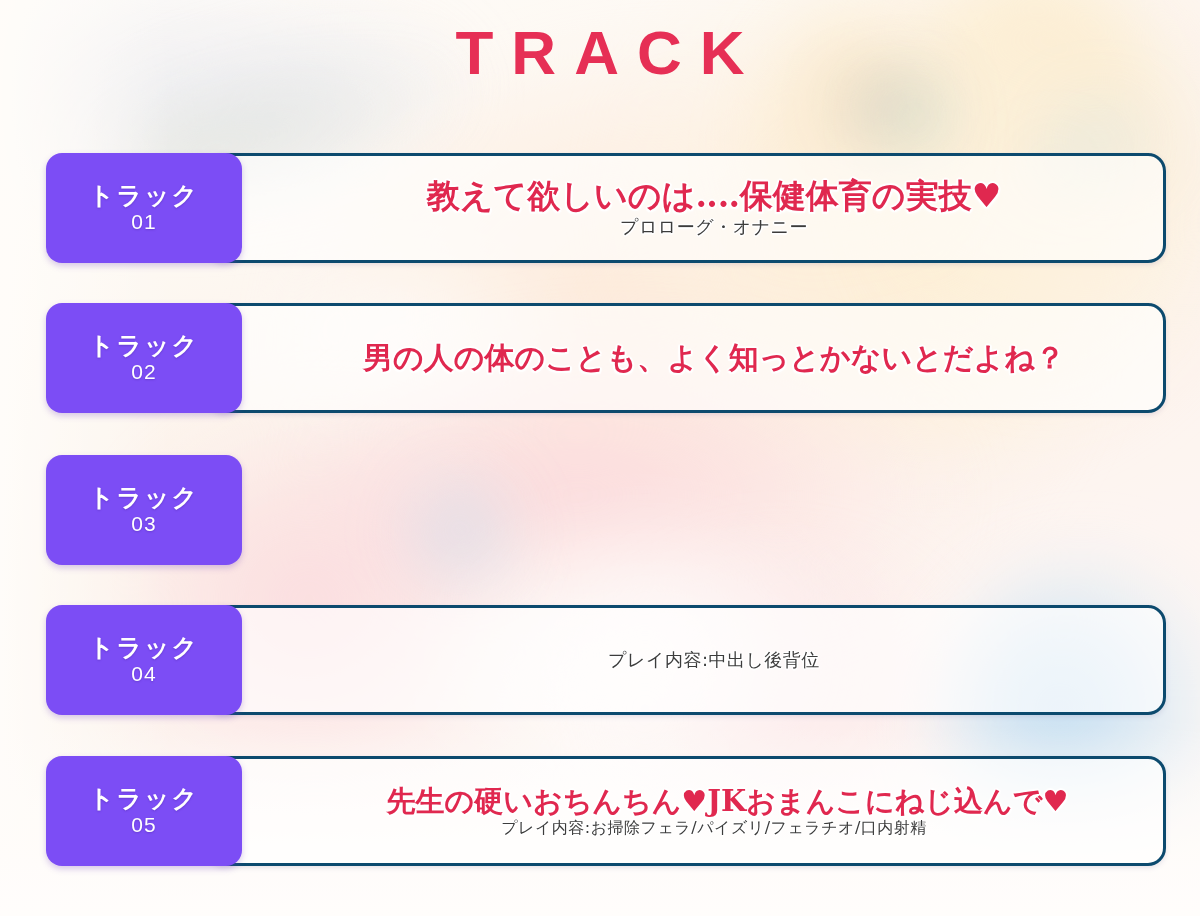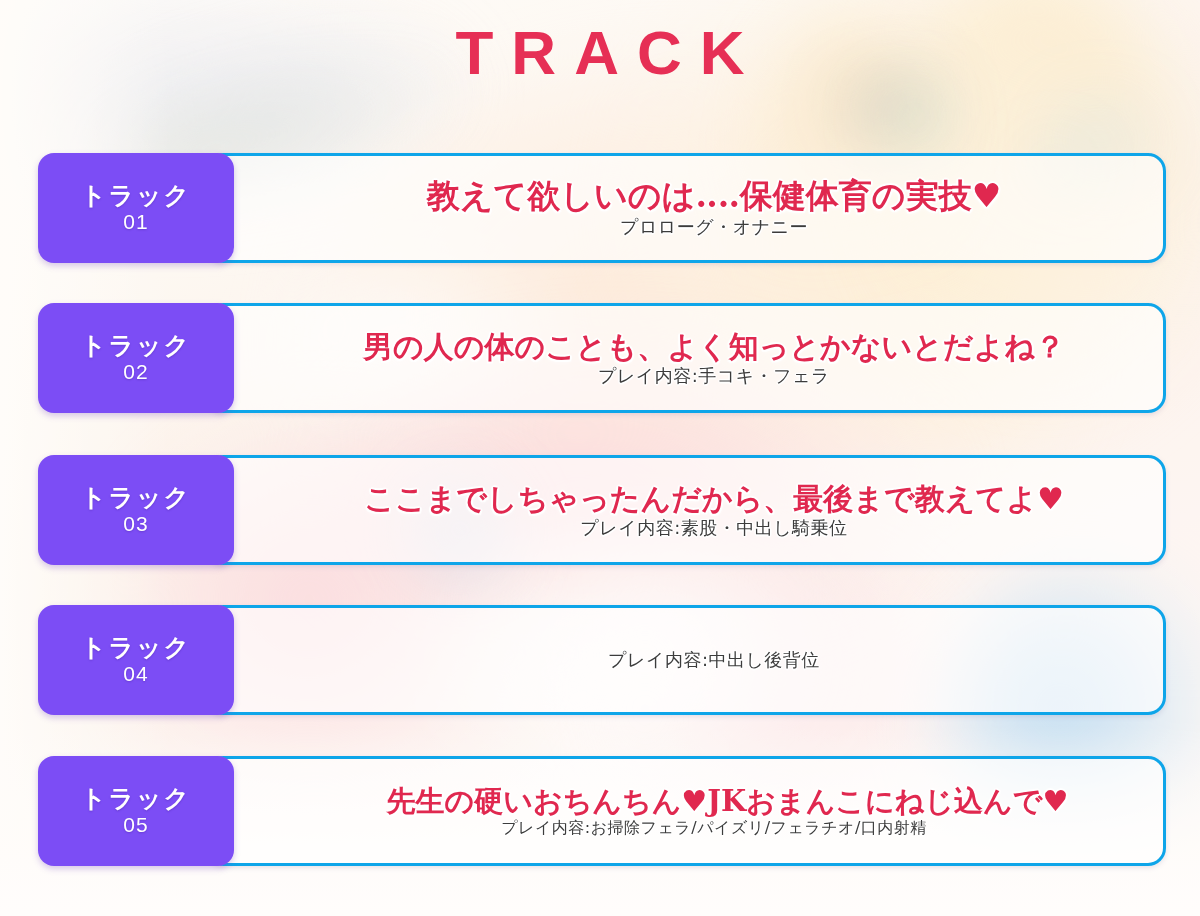--- a/index.html
+++ b/index.html
@@ -130,42 +130,42 @@
   .track-row.r4 { top: 605px; }
   .track-row.r5 { top: 756px; }
 
   
   .track-panel {
     position: absolute;
     left: 168px;
     top: 0;
     width: 960px;
     height: 110px;
-    border: 3px solid #0ea5e9;
+    border: 3px solid #0c4a6e;
     border-radius: 18px;
     background: rgba(255,255,255,0.62);
     box-shadow: 0 2px 5px rgba(130,110,160,.18);
   }
   .track-panel-inner {
     position: absolute;
     left: 66px;           
     right: 10px;
     top: 0;
     bottom: 0;
     display: flex;
     flex-direction: column;
     align-items: center;
     justify-content: center;
     gap: 1px;
   }
 
   
   .track-badge {
     position: absolute;
-    left: 0;
+    left: 8px;
     top: 0;
     width: 196px;
     height: 110px;
     border-radius: 16px;
     background: #7c4df5;
     display: flex;
     flex-direction: column;
     align-items: center;
     justify-content: center;
     color: #ffffff;
@@ -263,36 +263,29 @@
     <div class="track-badge">
       <span class="badge-label">トラック</span>
       <span class="badge-number">01</span>
     </div>
   </div>
 
   <div class="track-row r2">
     <div class="track-panel">
       <div class="track-panel-inner">
         <div class="track-title sz-s">男の人の体のことも、よく知っとかないとだよね？</div>
-        <div class="track-sub">プレイ内容:手コキ・フェラ</div>
       </div>
     </div>
     <div class="track-badge">
       <span class="badge-label">トラック</span>
       <span class="badge-number">02</span>
     </div>
   </div>
 
   <div class="track-row r3">
-    <div class="track-panel">
-      <div class="track-panel-inner">
-        <div class="track-title sz-s">ここまでしちゃったんだから、最後まで教えてよ♥</div>
-        <div class="track-sub">プレイ内容:素股・中出し騎乗位</div>
-      </div>
-    </div>
     <div class="track-badge">
       <span class="badge-label">トラック</span>
       <span class="badge-number">03</span>
     </div>
   </div>
 
   <div class="track-row r4">
     <div class="track-panel">
       <div class="track-panel-inner">
         <div class="track-sub">プレイ内容:中出し後背位</div>

